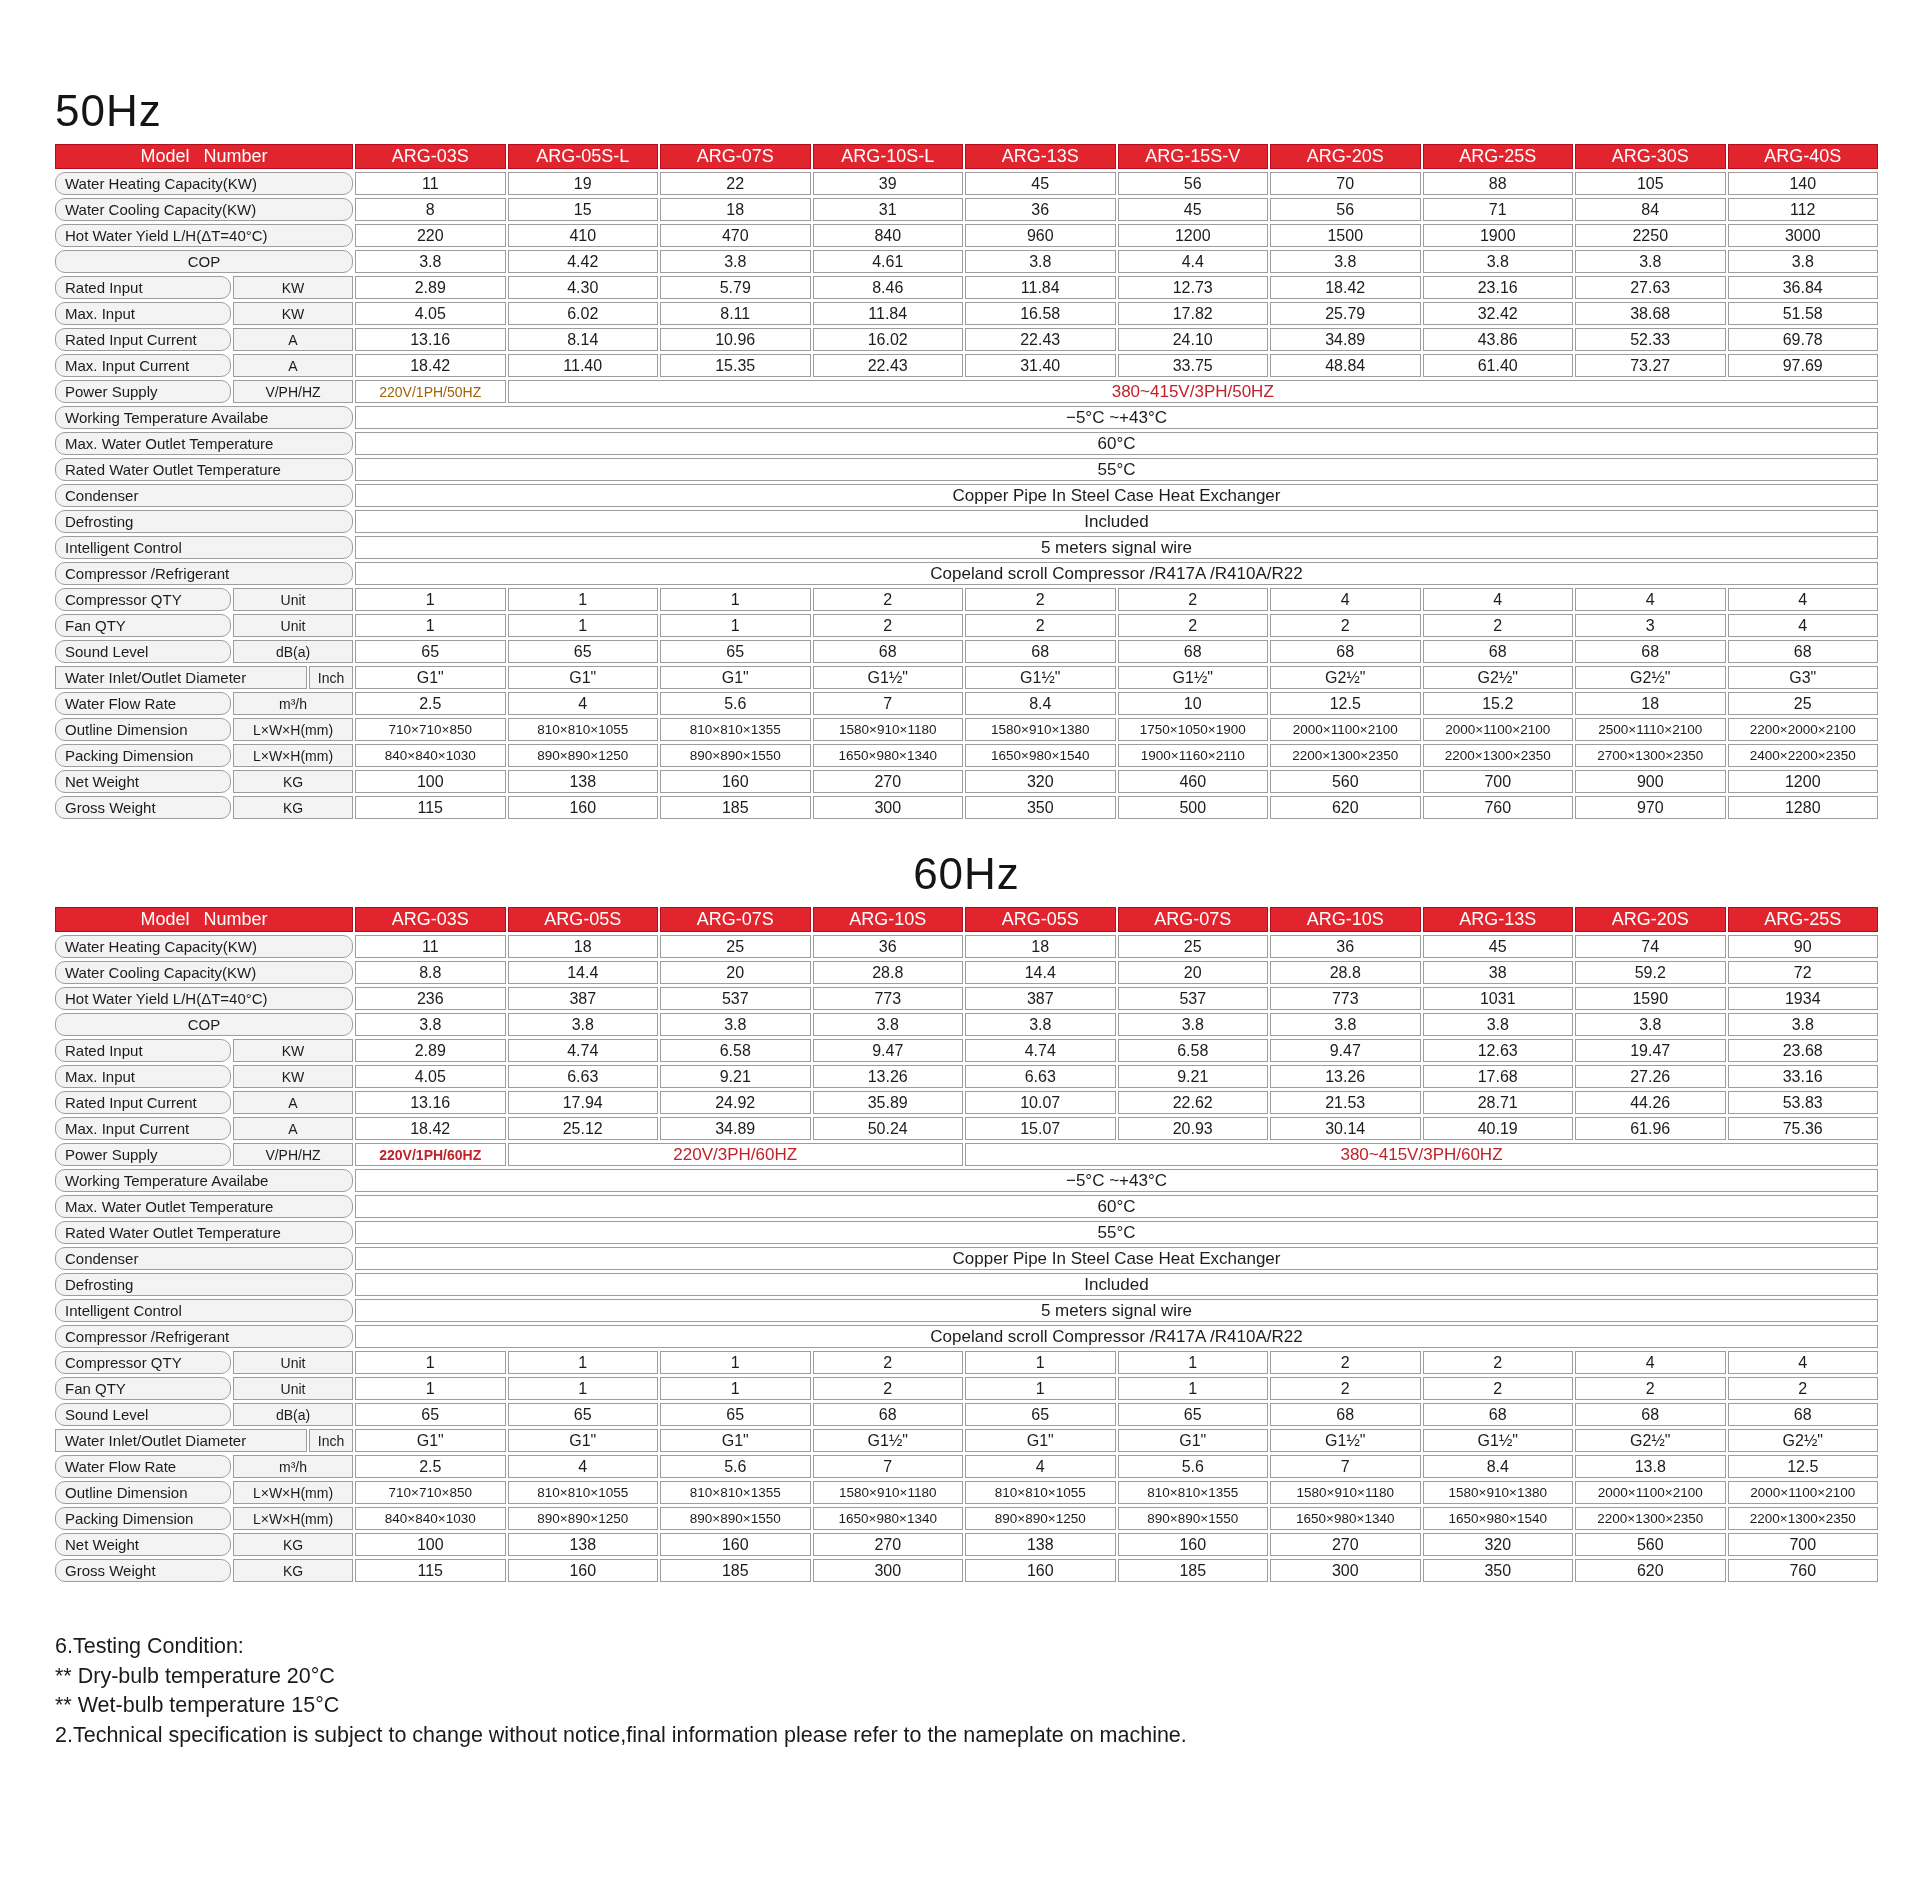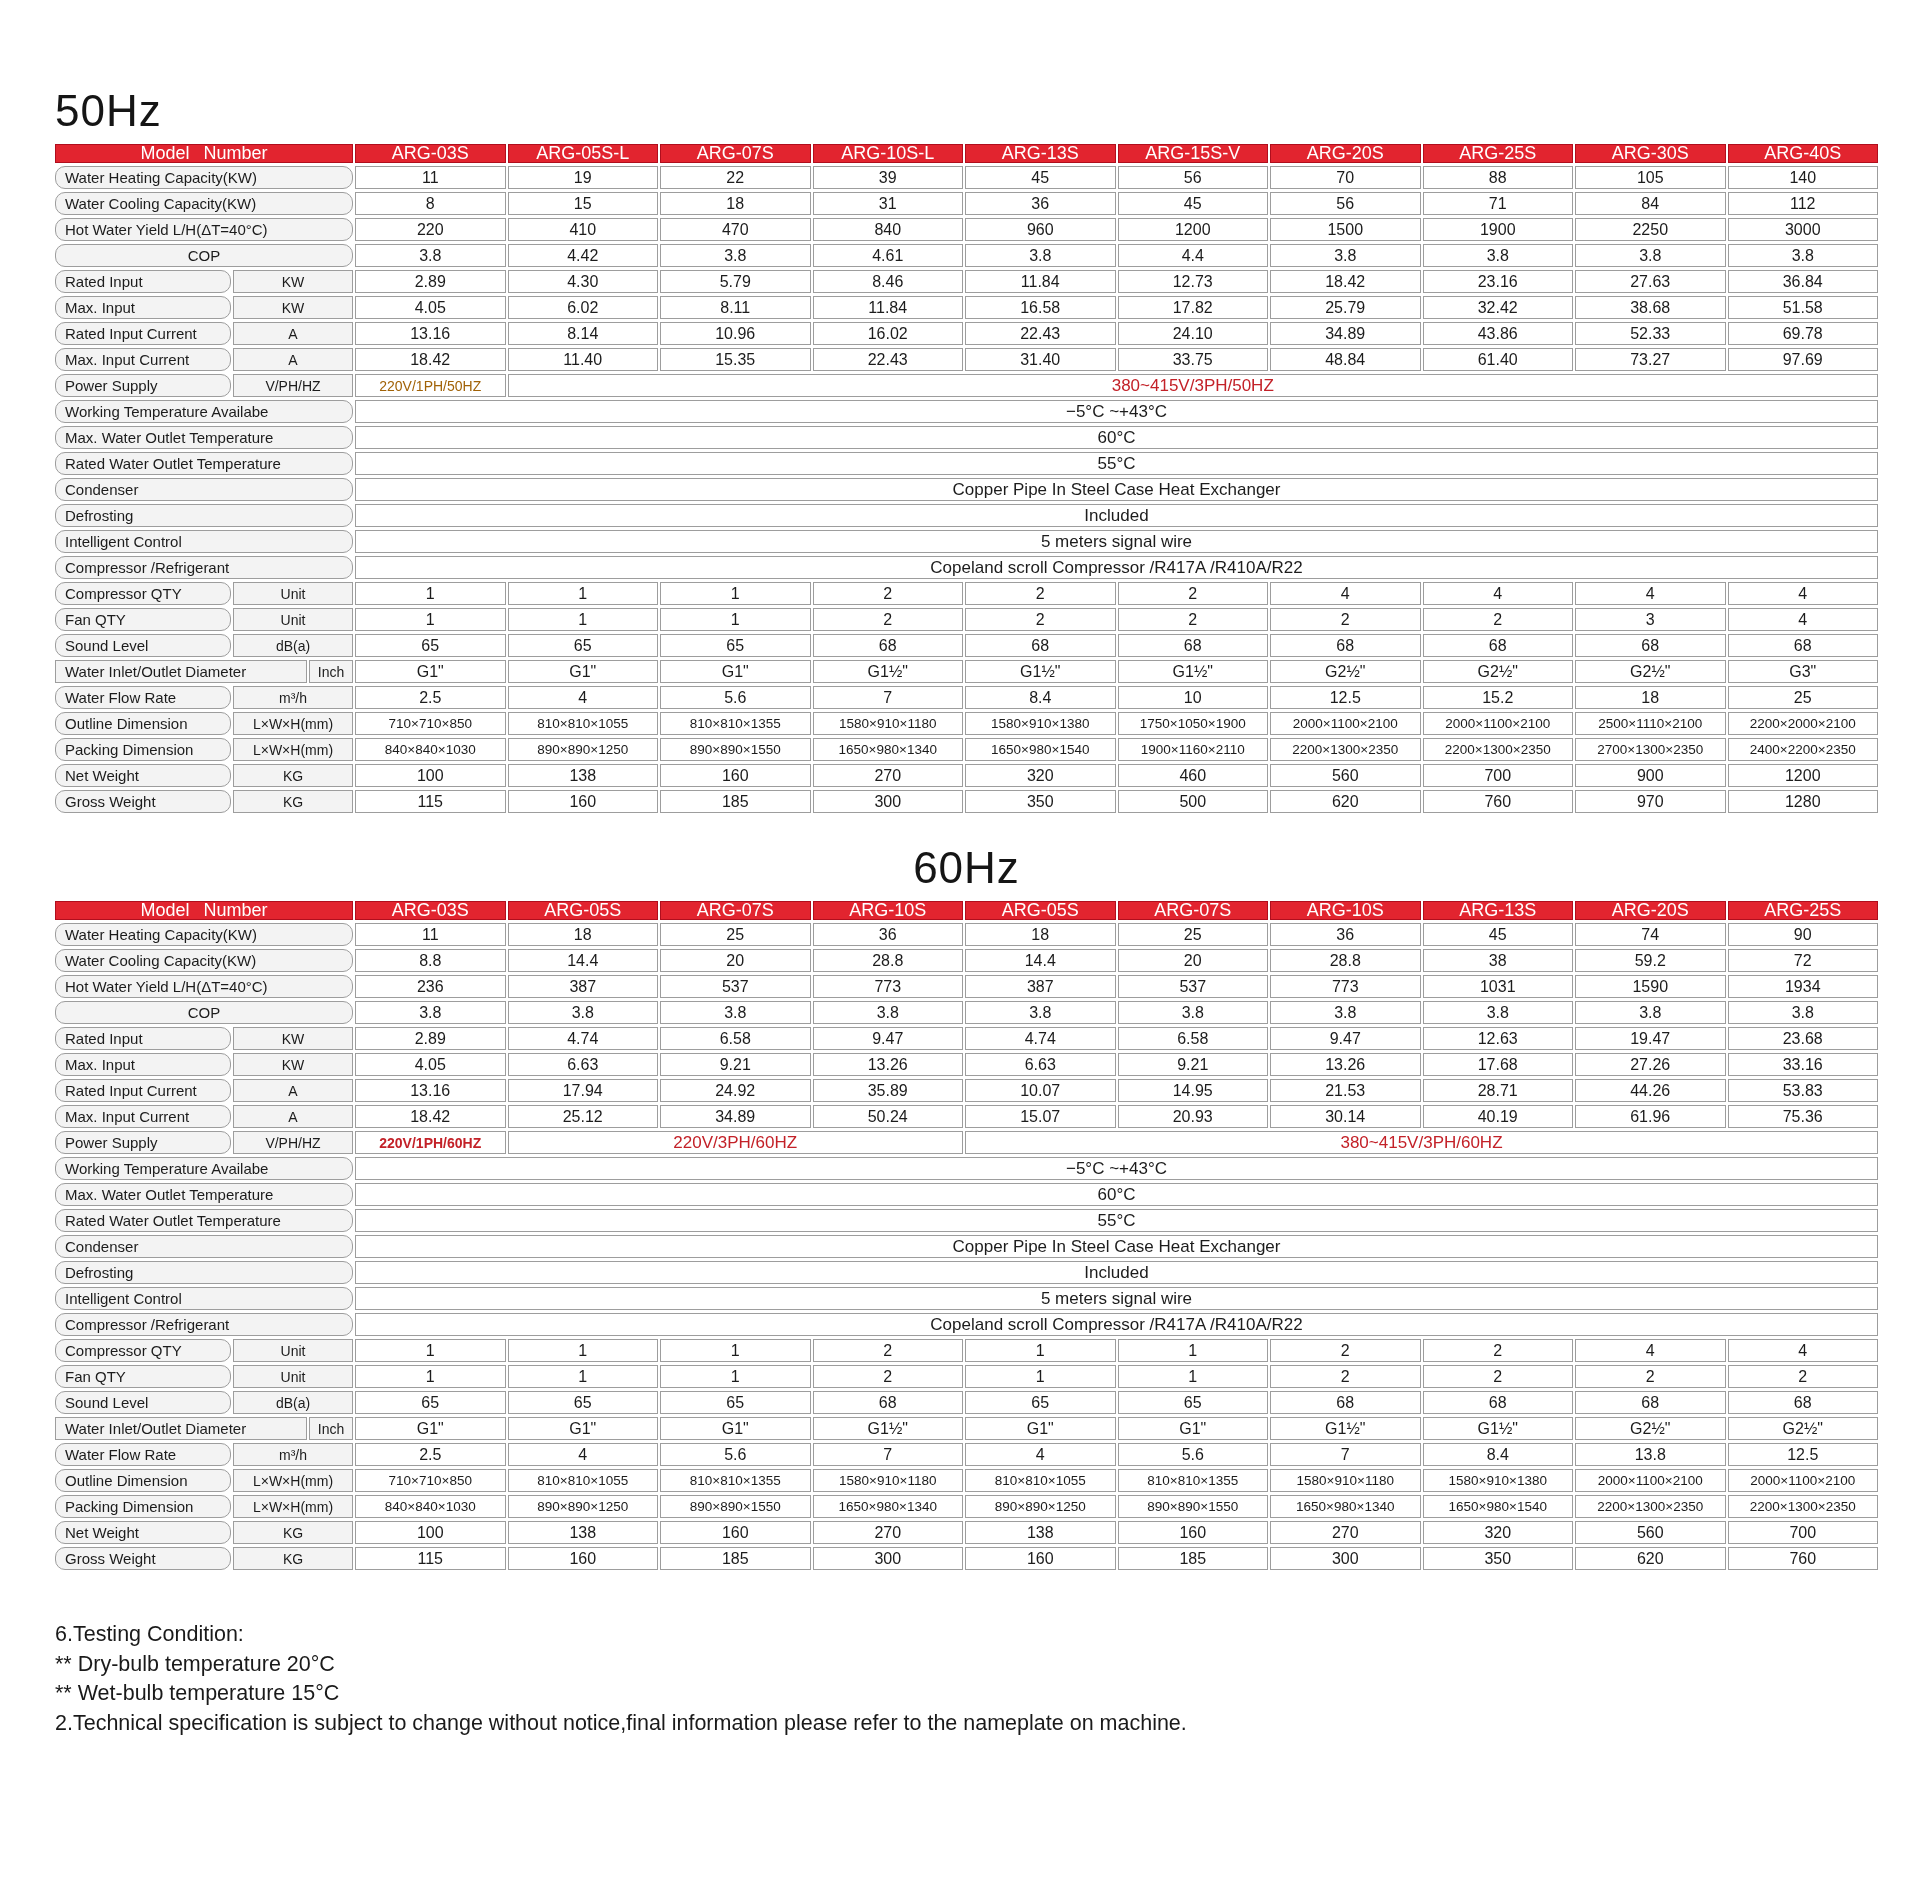--- a/index.html
+++ b/index.html
@@ -34,21 +34,21 @@
     align-items:center;
     justify-content:center;
     height:23px;
     font-size:16px;
     white-space:nowrap;
     overflow:hidden;
   }
   .head{
     color:#ffffff;
     font-size:18px;
-    height:19px;
+    height:25px;
     border-color:#b00e1d;
     text-align:center;
   }
   .modelhead{word-spacing:9px;}
   .label{
     justify-content:flex-start;
     padding-left:9px;
     background:#f3f3f3;
     font-size:15px;
     border-radius:10px;
@@ -407,21 +407,21 @@
       <div class="c">17.68</div>
       <div class="c">27.26</div>
       <div class="c">33.16</div>
       <div class="c label">Rated Input Current</div>
       <div class="c unit">A</div>
       <div class="c">13.16</div>
       <div class="c">17.94</div>
       <div class="c">24.92</div>
       <div class="c">35.89</div>
       <div class="c">10.07</div>
-      <div class="c">14.95</div>
+      <div class="c">22.62</div>
       <div class="c">21.53</div>
       <div class="c">28.71</div>
       <div class="c">44.26</div>
       <div class="c">53.83</div>
       <div class="c label">Max. Input Current</div>
       <div class="c unit">A</div>
       <div class="c">18.42</div>
       <div class="c">25.12</div>
       <div class="c">34.89</div>
       <div class="c">50.24</div>

